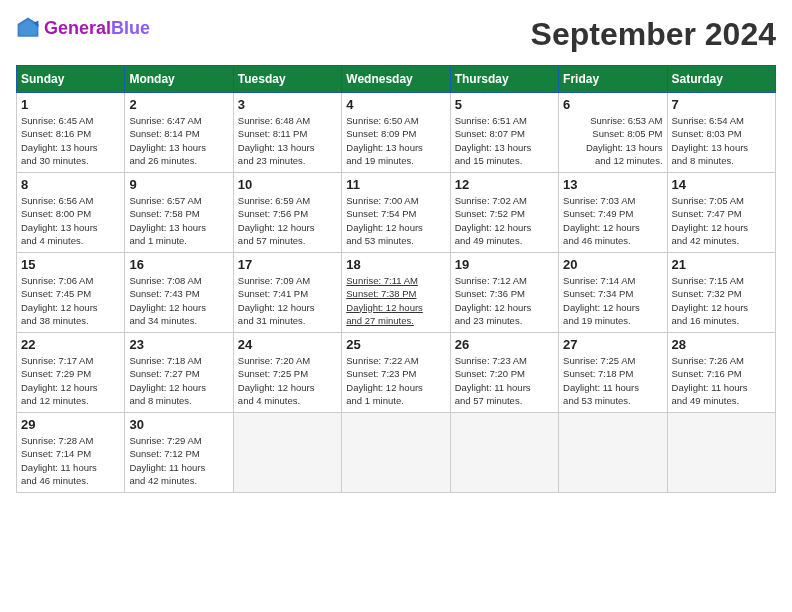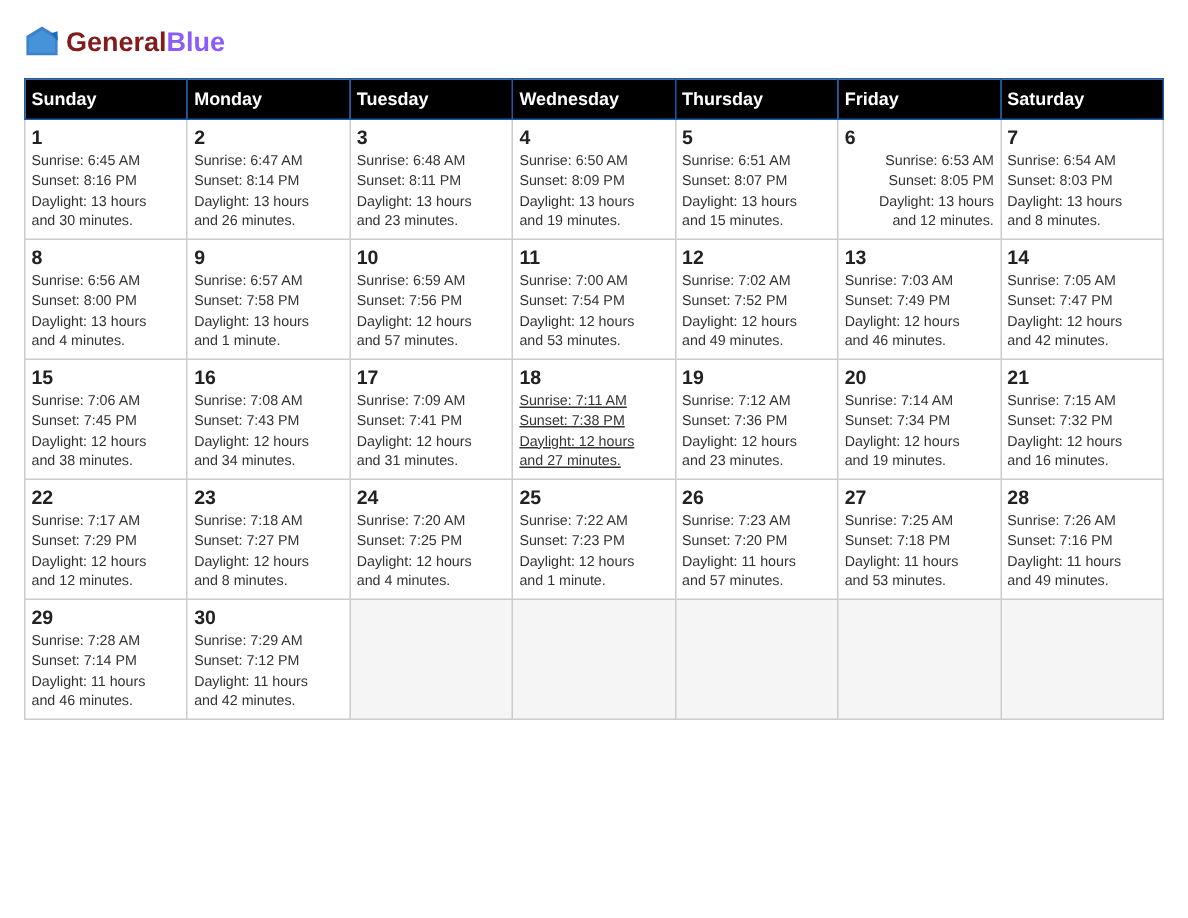--- a/index.html
+++ b/index.html
@@ -36,21 +36,21 @@
     .location {
       font-size: 14px;
       color: #555;
     }
     table {
       width: 100%;
       border-collapse: collapse;
       table-layout: fixed;
     }
     th {
-      background-color: #000000;
+      background-color: #15803d;
       color: white;
       font-size: 12px;
       font-weight: bold;
       padding: 6px 4px;
       text-align: left;
       border: 1px solid #1a5aad;
     }
     td {
       border: 1px solid #ccc;
       vertical-align: top;
@@ -79,24 +79,25 @@
 <body>
 
 <div class="header">
   <div class="logo">
     <svg class="logo-icon" viewBox="0 0 30 30" xmlns="http://www.w3.org/2000/svg">
       <polygon points="15,2 28,10 28,26 2,26 2,10" fill="#1a6bbf" opacity="0.85"></polygon>
       <polygon points="15,5 26,12 26,24 4,24 4,12" fill="#4a9be0" opacity="0.7"></polygon>
       <polygon points="22,8 28,6 28,14" fill="#1a6bbf"></polygon>
     </svg>
     <div>
-      <span style="font-size:18px;font-weight:bold;color:#7f1d1d;margin-top:33px;">General</span><span style="font-size:18px;font-weight:bold;color:#8b5cf6;">Blue</span>
+      <span style="font-size:18px;font-weight:bold;color:#a21caf;margin-top:33px;">General</span><span style="font-size:18px;font-weight:bold;color:#8b5cf6;">Blue</span>
     </div>
   </div>
   <div class="title-block">
+    <div class="month-year">September 2024</div>
   </div>
 </div>
 
 <table>
   <thead>
     <tr>
     <th>Sunday</th>
         <th>Monday</th>
         <th>Tuesday</th>
         <th>Wednesday</th>

